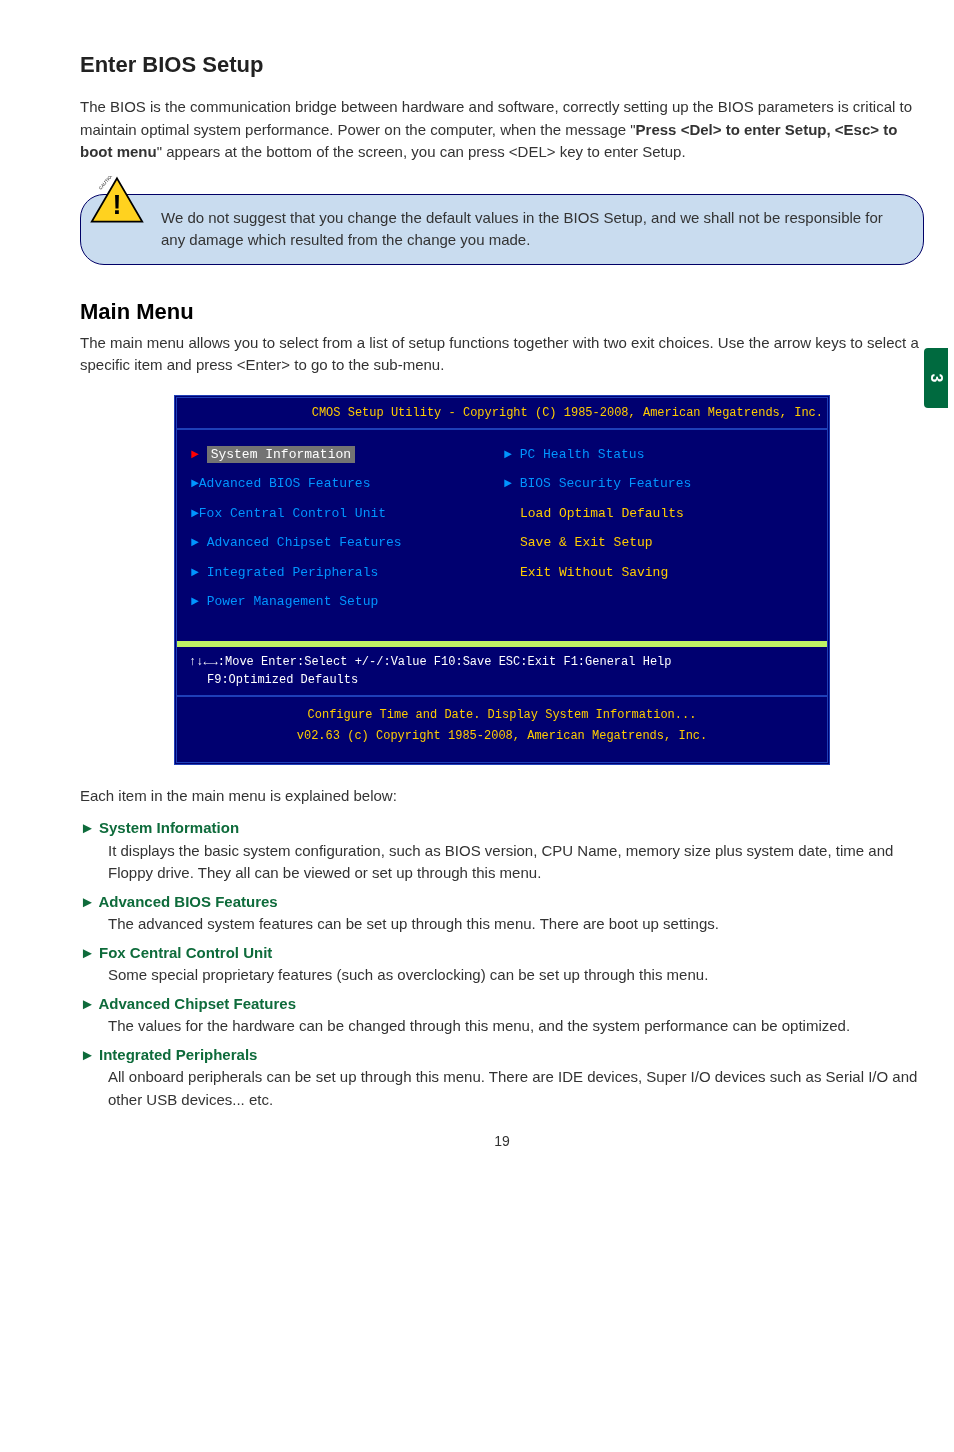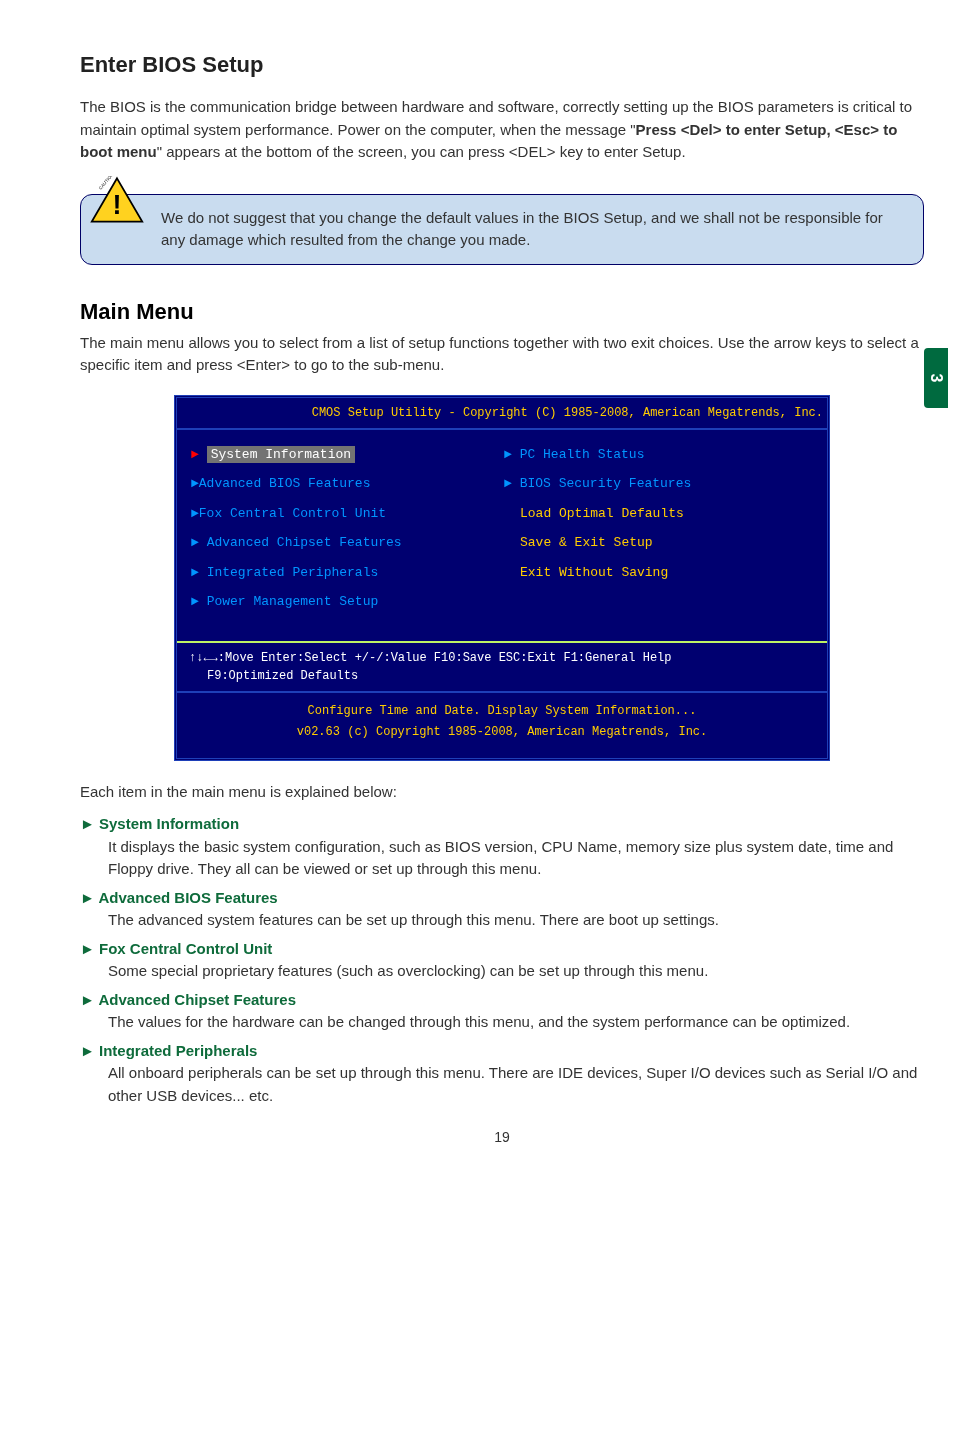--- a/index.html
+++ b/index.html
@@ -32,21 +32,21 @@
     .bold-inline {
       font-weight: bold;
     }
     .caution-wrap {
       position: relative;
       margin: 30px 0 25px 0;
     }
     .caution-box {
       background: #c9dcef;
       border: 1px solid #006;
-      border-radius: 12px;
+      border-radius: 24px;
       padding: 12px 16px 12px 80px;
       font-size: 15px;
       line-height: 1.5;
     }
     .caution-icon {
       position: absolute;
       left: 10px;
       top: -18px;
       width: 54px;
       height: 48px;
@@ -96,21 +96,21 @@
     .bios-item {
       padding: 5px 2px;
       color: #0195ff;
     }
     .bios-item.yellow {
       color: #ffcc00;
     }
     .bios-arrow-red { color: #ff0000; }
     .bios-arrow-blue { color: #0195ff; }
     .bios-cmdbar {
-      border-top: 2px solid #bef264;
+      border-top: 6px solid #bef264;
       padding: 6px 12px;
       color:#fff;
       font-size:12px;
     }
     .bios-footer {
       border-top: 2px solid #1e3fb8;
       padding: 8px 12px 14px 12px;
       text-align: center;
       color: #ffcc00;
       font-size: 12px;

